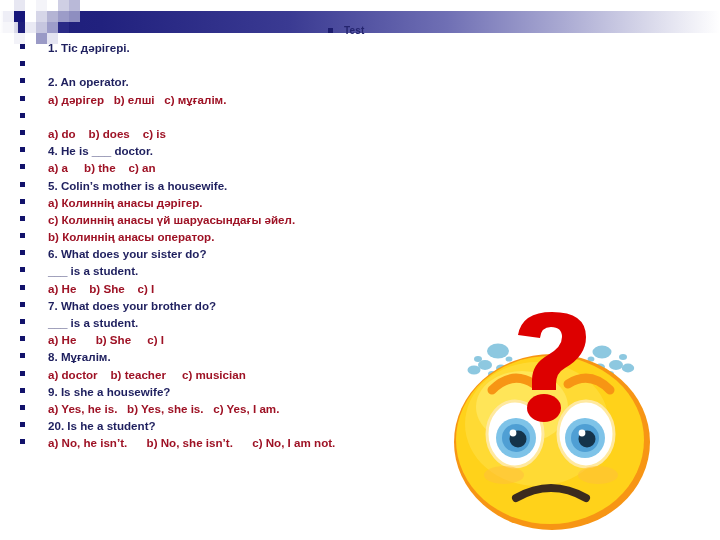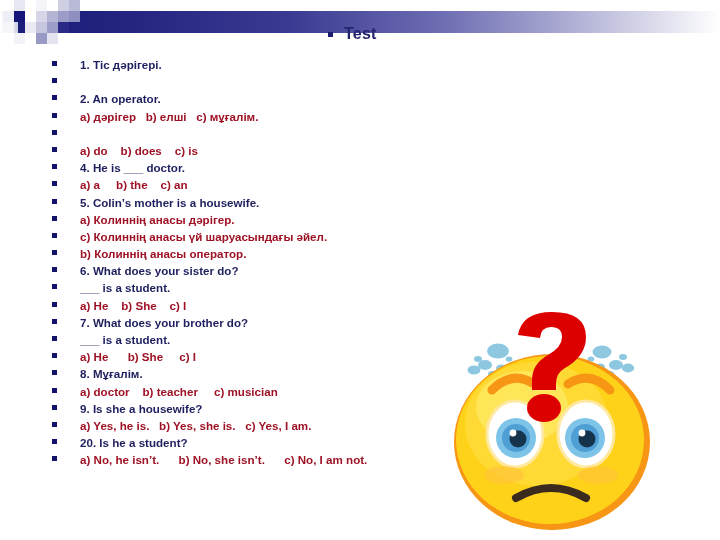--- a/index.html
+++ b/index.html
@@ -65,34 +65,33 @@
     gap: 11px;
     z-index: 5;
   }
   .title-bullet {
     width: 5px;
     height: 5px;
     background: #1c1c6e;
     flex: 0 0 auto;
   }
   #slide-title {
-    font-size: 16px;
+    font-size: 10px;
     font-weight: bold;
     color: #24246e;
     letter-spacing: .2px;
     white-space: nowrap;
   }
 
   
   #body-list {
     position: absolute;
-    left: 52px;
+    left: 20px;
     top: 39px;
     width: 660px;
-    margin-top: 17px;
   }
   .line {
     display: flex;
     align-items: flex-start;
     height: 17.2px;
   }
   .line-bullet {
     width: 5px;
     height: 5px;
     margin-top: 5px;

